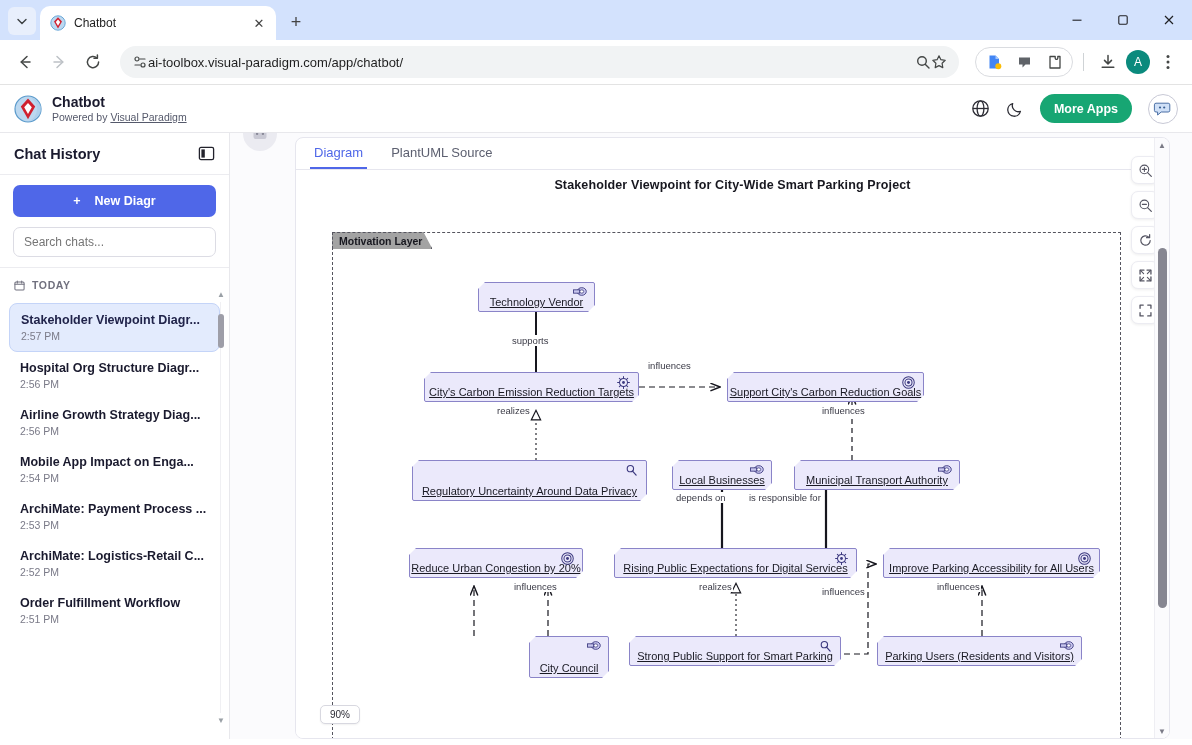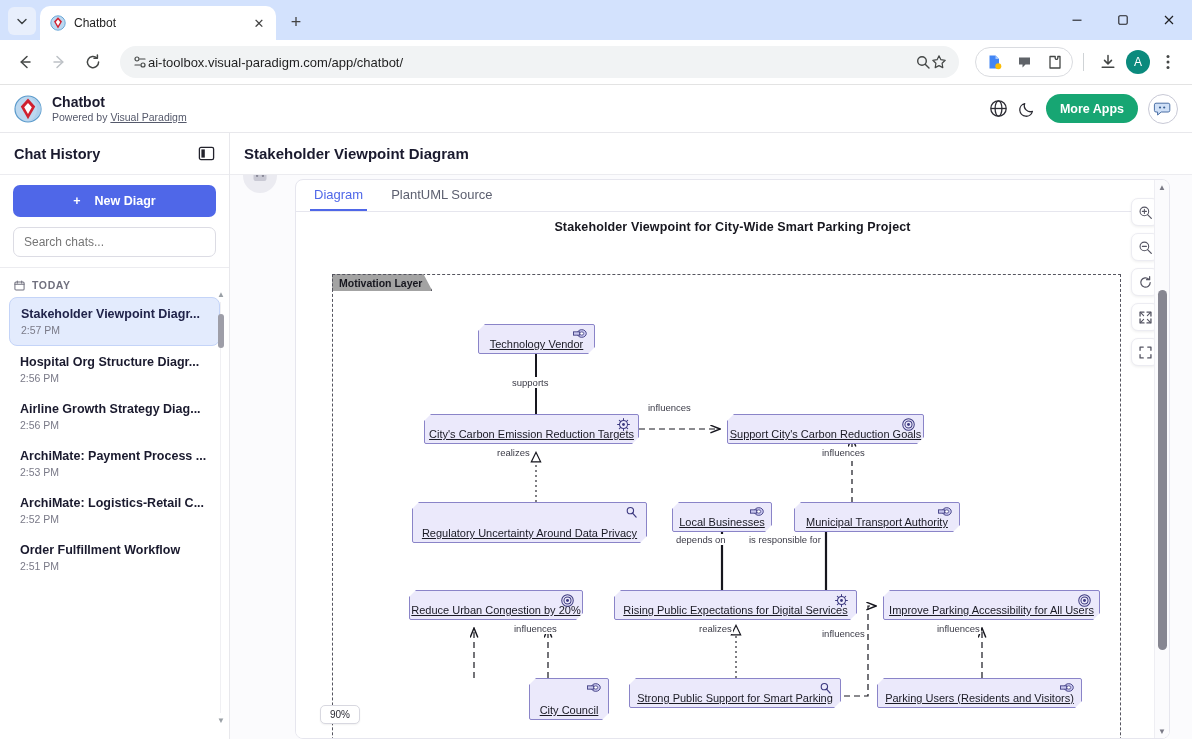--- a/index.html
+++ b/index.html
@@ -81,21 +81,21 @@
   
   .app-header {
     height: 48px; background: #fff; display: flex; align-items: center;
     padding: 0 14px; border-bottom: 1px solid #e8e8ec;
   }
   .app-logo { width: 28px; height: 28px; margin-right: 10px; flex: 0 0 28px; }
   .app-titles { display: flex; flex-direction: column; line-height: 1.15; }
   .app-name { font-size: 14px; font-weight: bold; color: #1a1a2e; }
   .app-sub { font-size: 10.5px; color: #55596b; }
   .app-sub u { text-decoration: underline; }
-  .app-header-right { margin-left: auto; display: flex; align-items: center; gap: 10px; }
+  .app-header-right { margin-left: auto; display: flex; align-items: center; gap: 16px; }
   .hdr-icon { cursor: pointer; color: #2c2c34; display: flex; align-items: center; }
   .more-apps-btn {
     background: #17a673; color: #fff; border: none; border-radius: 16px;
     height: 29px; padding: 0 14px; font-size: 12.5px; font-weight: bold;
     cursor: pointer; font-family: inherit;
   }
   .chat-bubble-btn {
     width: 30px; height: 30px; border-radius: 50%; border: 1.5px solid #c8c9d6;
     display: flex; align-items: center; justify-content: center; cursor: pointer;
     background: #fff;
@@ -122,21 +122,21 @@
     cursor: pointer; display: flex; align-items: center; justify-content: center;
     gap: 14px; font-family: inherit;
   }
   .search-box {
     width: 100%; height: 30px; margin-top: 10px; border: 1px solid #dcdce4;
     border-radius: 7px; padding: 0 10px; font-size: 12px; color: #6b6b77;
     font-family: inherit; background: #fff; outline: none;
   }
   .chat-list { flex: 1; overflow: hidden; position: relative; padding-top: 4px; }
   .list-group-label {
-    display: flex; align-items: center; gap: 7px; padding: 7px 14px 6px 14px;
+    display: flex; align-items: center; gap: 7px; padding: 7px 14px 12px 14px;
     font-size: 10.5px; letter-spacing: .06em; color: #70707e; font-weight: bold;
   }
   .chat-item {
     margin: 0 9px; padding: 9px 11px; border-radius: 8px; cursor: pointer;
   }
   .chat-item.active { background: #e3ebfd; border: 1px solid #c4d4f8; }
   .chat-item-title {
     font-size: 12.5px; font-weight: bold; color: #1a1a2e;
     white-space: nowrap; overflow: hidden; text-overflow: ellipsis;
   }
@@ -435,20 +435,24 @@
           </div>
           <div class="chat-item">
             <div class="chat-item-title">Hospital Org Structure Diagr...</div>
             <div class="chat-item-time">2:56 PM</div>
           </div>
           <div class="chat-item">
             <div class="chat-item-title">Airline Growth Strategy Diag...</div>
             <div class="chat-item-time">2:56 PM</div>
           </div>
           <div class="chat-item">
+            <div class="chat-item-title">Mobile App Impact on Enga...</div>
+            <div class="chat-item-time">2:54 PM</div>
+          </div>
+          <div class="chat-item">
             <div class="chat-item-title">ArchiMate: Payment Process ...</div>
             <div class="chat-item-time">2:53 PM</div>
           </div>
           <div class="chat-item">
             <div class="chat-item-title">ArchiMate: Logistics-Retail C...</div>
             <div class="chat-item-time">2:52 PM</div>
           </div>
           <div class="chat-item">
             <div class="chat-item-title">Order Fulfillment Workflow</div>
             <div class="chat-item-time">2:51 PM</div>
@@ -457,21 +461,20 @@
       <div class="sb-scrollbar">
         <div class="sb-track-line"></div>
         <div class="sb-arrow" style="position:absolute;top:0;left:0;right:0">▲</div>
         <div class="sb-thumb"></div>
         <div class="sb-arrow" style="position:absolute;bottom:0;left:0;right:0">▼</div>
       </div>
     </div>
   </div>
 
   <div class="content">
-    <div class="content-title">Stakeholder Viewpoint Diagram</div>
     <div class="content-inner">
       <div class="left-gutter">
         <div class="gutter-avatar">
           <svg width="20" height="20" viewBox="0 0 20 20">
               <rect x="3.5" y="6" width="13" height="9" rx="2.2" fill="#c9c9d4"></rect>
               <rect x="6" y="8.6" width="2.2" height="2.4" rx="0.8" fill="#8a8a99"></rect>
               <rect x="11.8" y="8.6" width="2.2" height="2.4" rx="0.8" fill="#8a8a99"></rect>
               <path d="M10 3v3" stroke="#c9c9d4" stroke-width="1.6"></path>
             </svg>
         </div>

